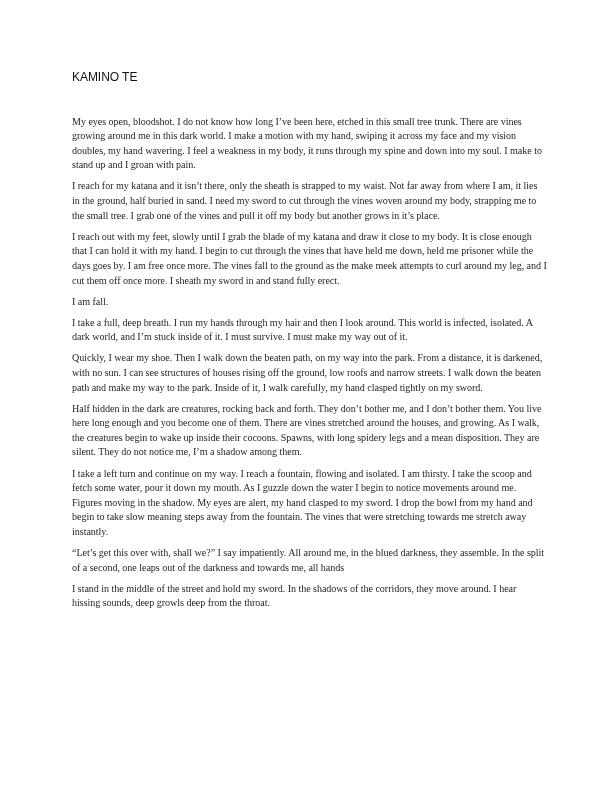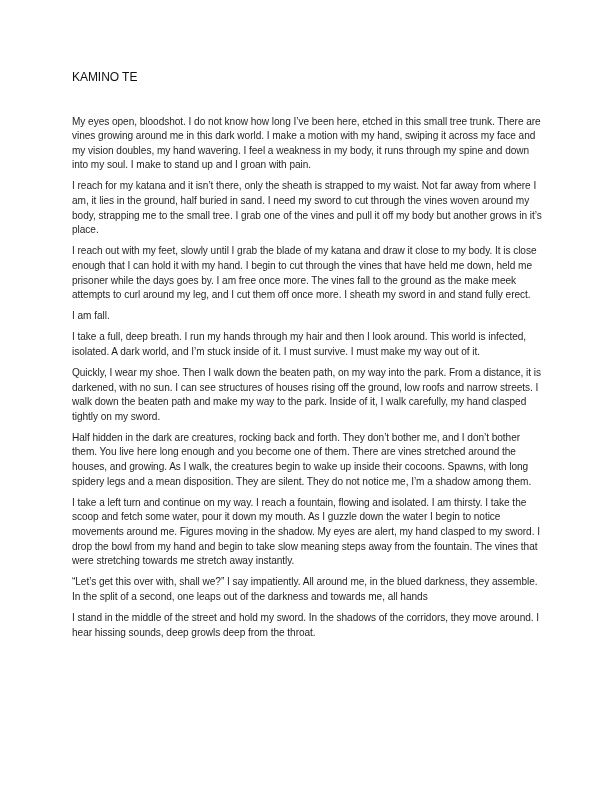--- a/index.html
+++ b/index.html
@@ -4,21 +4,21 @@
 <style>
   html, body { margin: 0; padding: 0; background: #ffffff; }
   body { width: 612px; height: 792px; overflow: hidden; position: relative; }
   .page {
     position: absolute; left: 72px; top: 70px; width: 475px;
     font-family: "Liberation Sans", sans-serif;
     font-size: 10.1px; line-height: 14.6px; color: #1f1f1f;
     letter-spacing: -0.05px;
   }
   .title { font-size: 12px; margin: 0 0 30px 0; color: #111; }
-  .para { margin: 0 0 6.5px 0; }
+  .para { margin: 0 0 6.5px 0; font-family: Liberation Serif, serif; }
 </style>
 </head>
 <body>
 
 <div class="page">
   <div class="title">KAMINO TE</div>
   <p class="para">My eyes open, bloodshot. I do not know how long I’ve been here, etched in this small tree trunk. There are vines growing around me in this dark world. I make a motion with my hand, swiping it across my face and my vision doubles, my hand wavering. I feel a weakness in my body, it runs through my spine and down into my soul. I make to stand up and I groan with pain.</p>
   <p class="para">I reach for my katana and it isn’t there, only the sheath is strapped to my waist. Not far away from where I am, it lies in the ground, half buried in sand. I need my sword to cut through the vines woven around my body, strapping me to the small tree. I grab one of the vines and pull it off my body but another grows in it’s place.</p>
   <p class="para">I reach out with my feet, slowly until I grab the blade of my katana and draw it close to my body. It is close enough that I can hold it with my hand. I begin to cut through the vines that have held me down, held me prisoner while the days goes by. I am free once more. The vines fall to the ground as the make meek attempts to curl around my leg, and I cut them off once more. I sheath my sword in and stand fully erect.</p>
   <p class="para">I am fall.</p>

